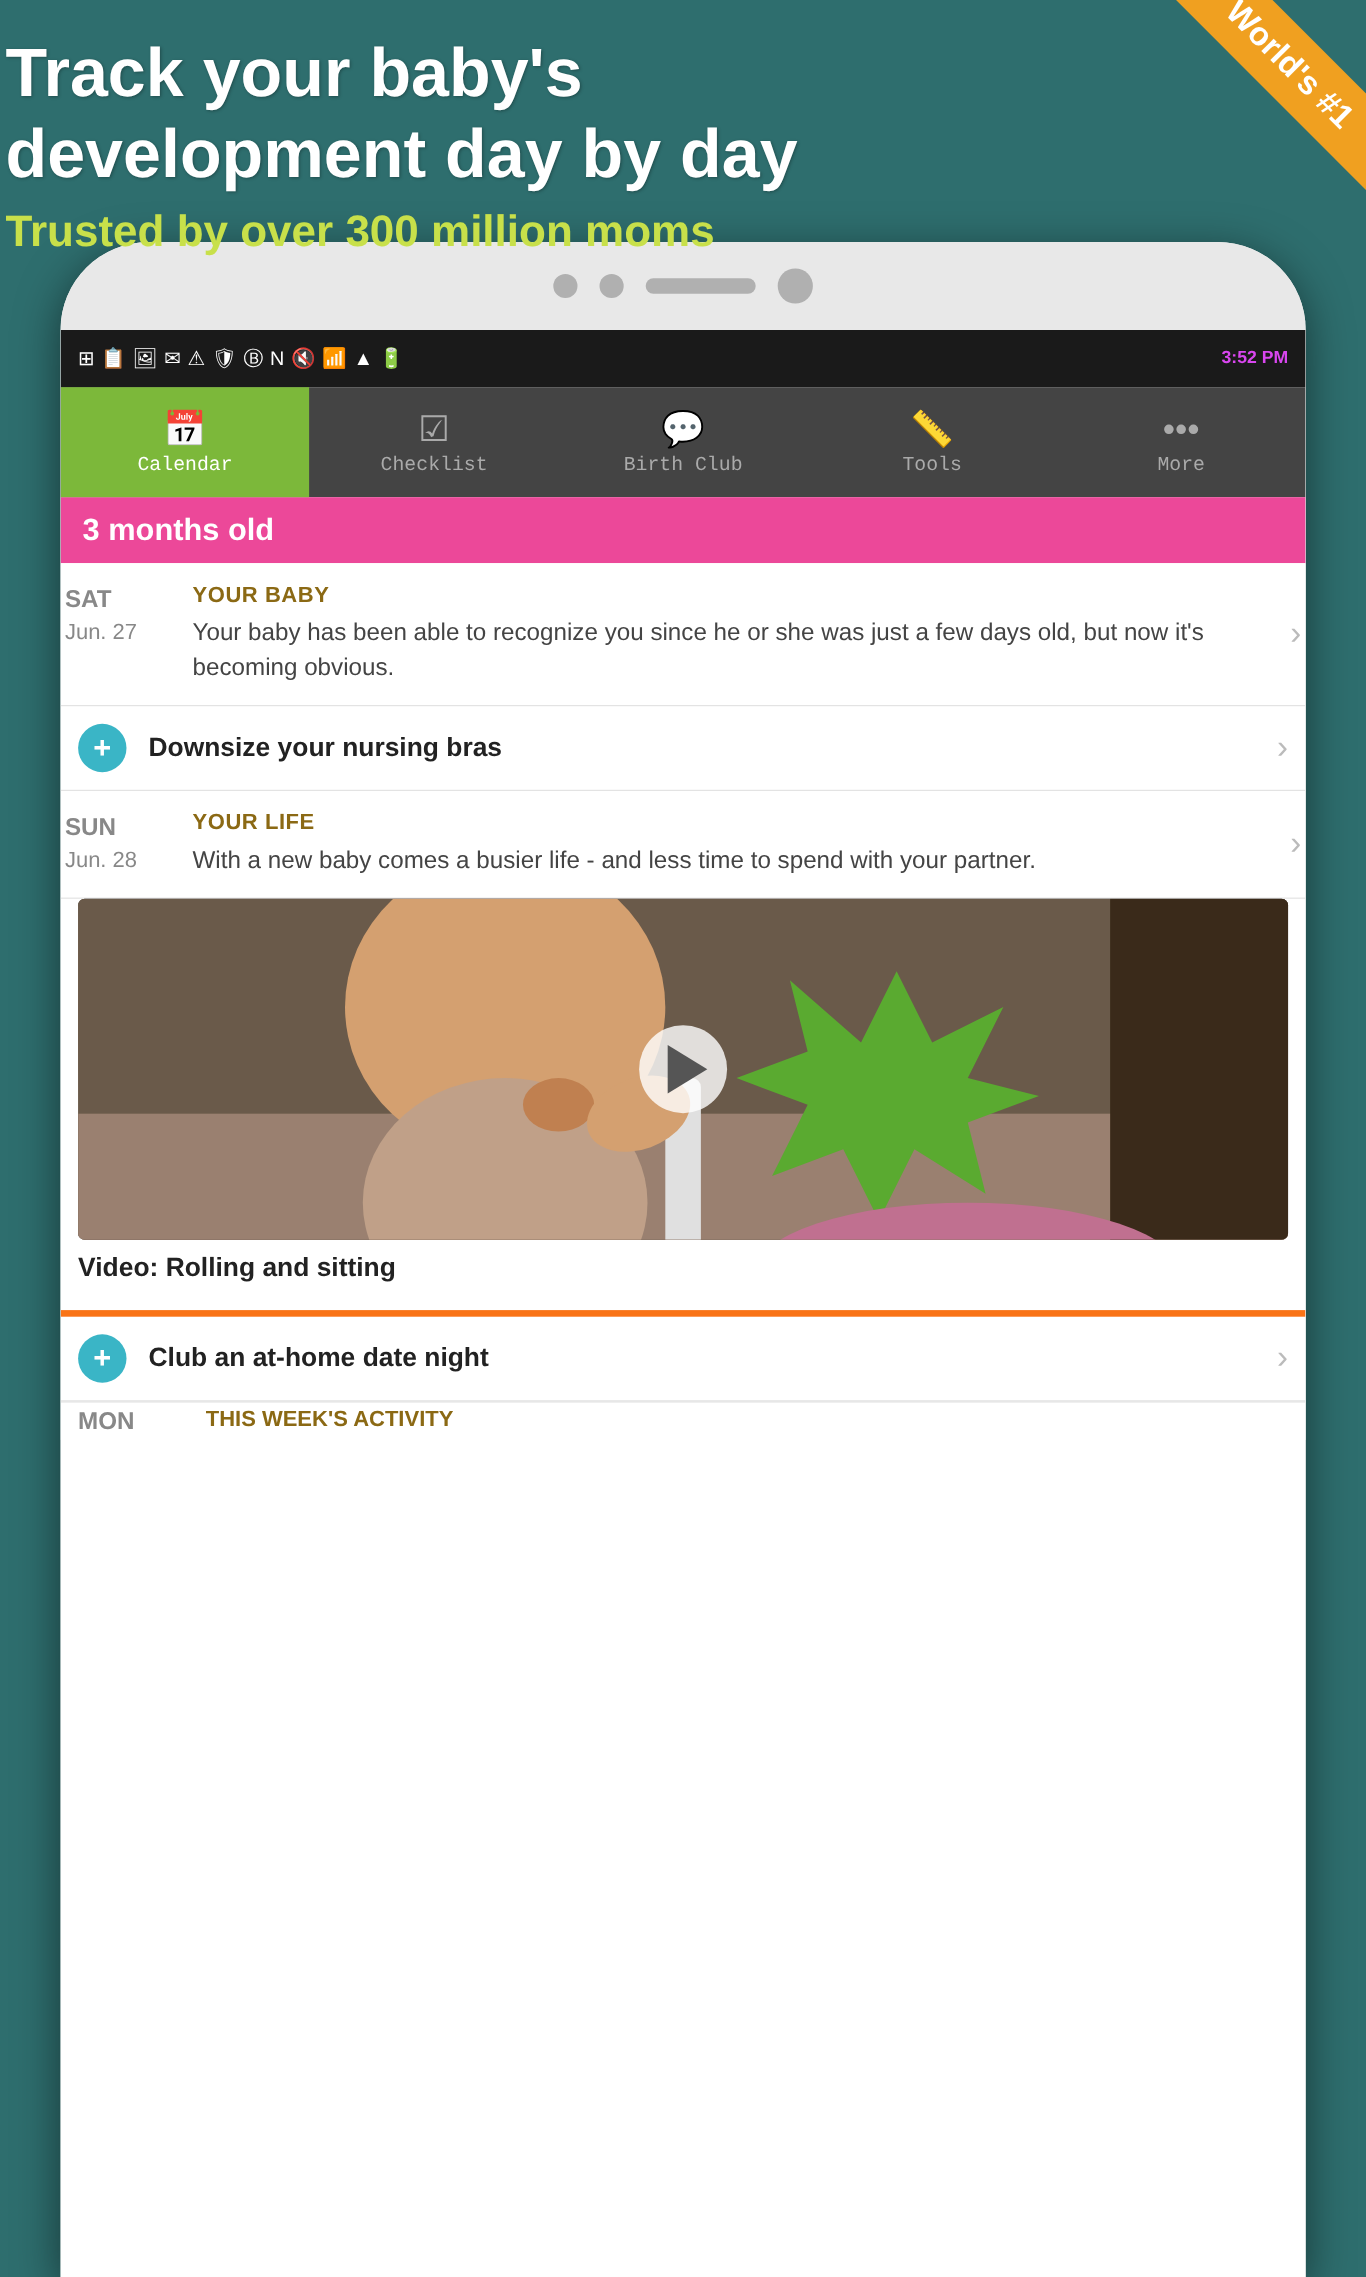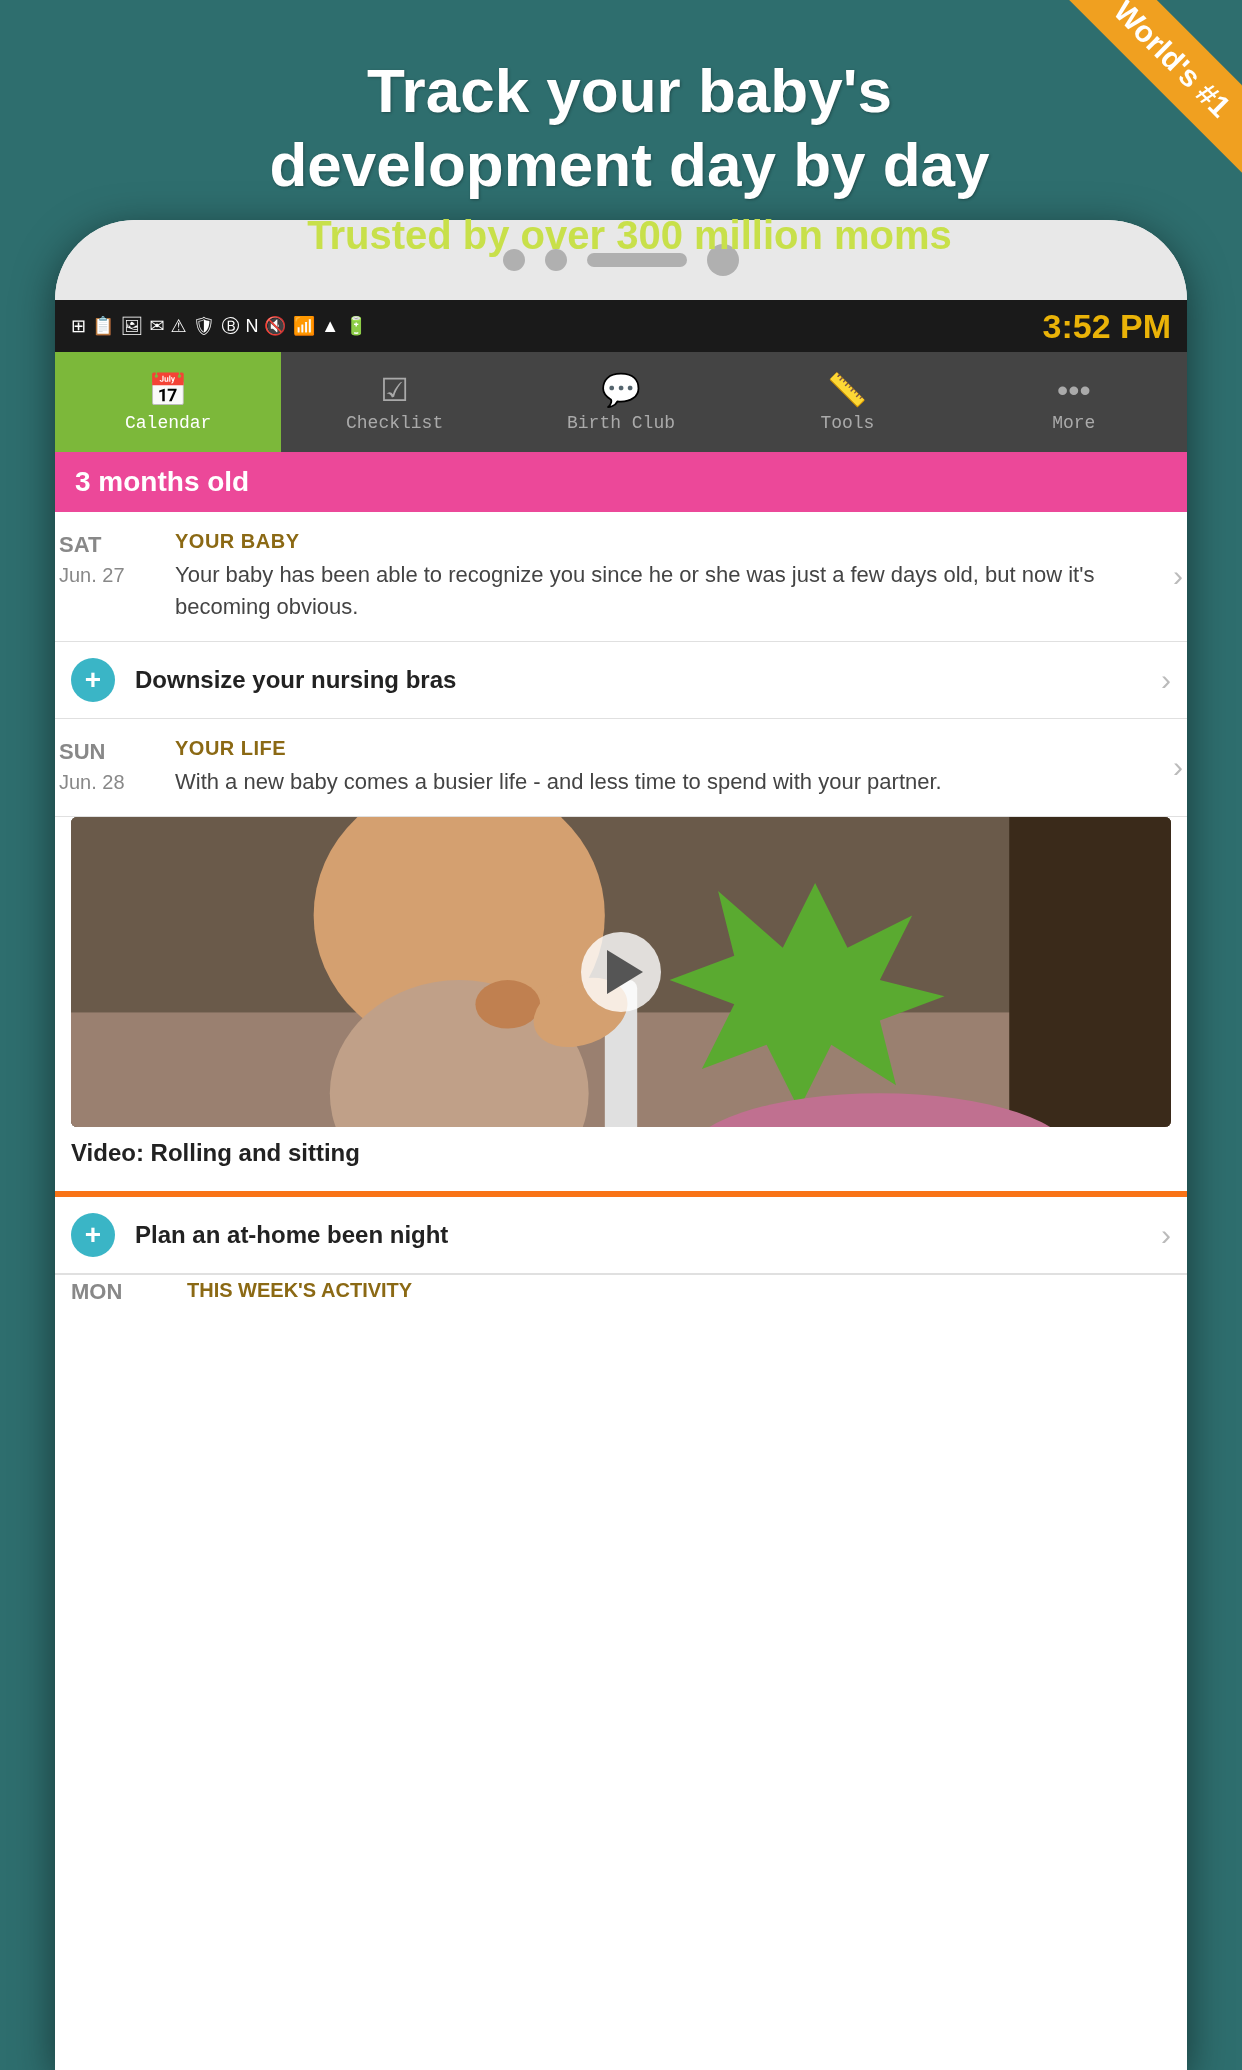--- a/index.html
+++ b/index.html
@@ -16,24 +16,23 @@
     .bg {
       position: absolute;
       top: 0; left: 0; right: 0; bottom: 0;
       background-color: #2e6e6e;
     }
 
     
     .header-area {
       position: absolute;
       top: 30px;
-      left: 17px; right: 0;
-      text-align: center;
+      left: 5px; right: 0;
+      text-align: left;
       z-index: 10;
-      margin-top: 24px;
     }
 
     .header-title {
       color: #ffffff;
       font-size: 62px;
       font-weight: bold;
       line-height: 1.2;
       text-shadow: 1px 1px 3px rgba(0,0,0,0.3);
     }
 
@@ -111,22 +110,22 @@
       gap: 6px;
       align-items: center;
     }
 
     .status-icon {
       color: white;
       font-size: 18px;
     }
 
     .status-time {
-      color: #eab308;
-      font-size: 34px;
+      color: #d946ef;
+      font-size: 16px;
       font-weight: bold;
       text-align: right;
     }
 
     
     .nav-tabs {
       background: #444444;
       display: flex;
       height: 100px;
     }
@@ -482,21 +481,21 @@
             <div class="play-button">
               <div class="play-triangle"></div>
             </div>
           </div>
         </div>
         <div class="video-title">Video: Rolling and sitting</div>
       </div>
 
       <div class="plus-row">
         <div class="plus-icon">+</div>
-        <span class="plus-label">Plan an at-home been night</span>
+        <span class="plus-label">Club an at-home date night</span>
         <span class="chevron-right">›</span>
       </div>
 
       <div class="week-activity-row">
         <div class="week-date-col">
           <div style="font-weight:bold; font-size:22px;">MON</div>
         </div>
         <div class="week-category">THIS WEEK'S ACTIVITY</div>
       </div>
 

